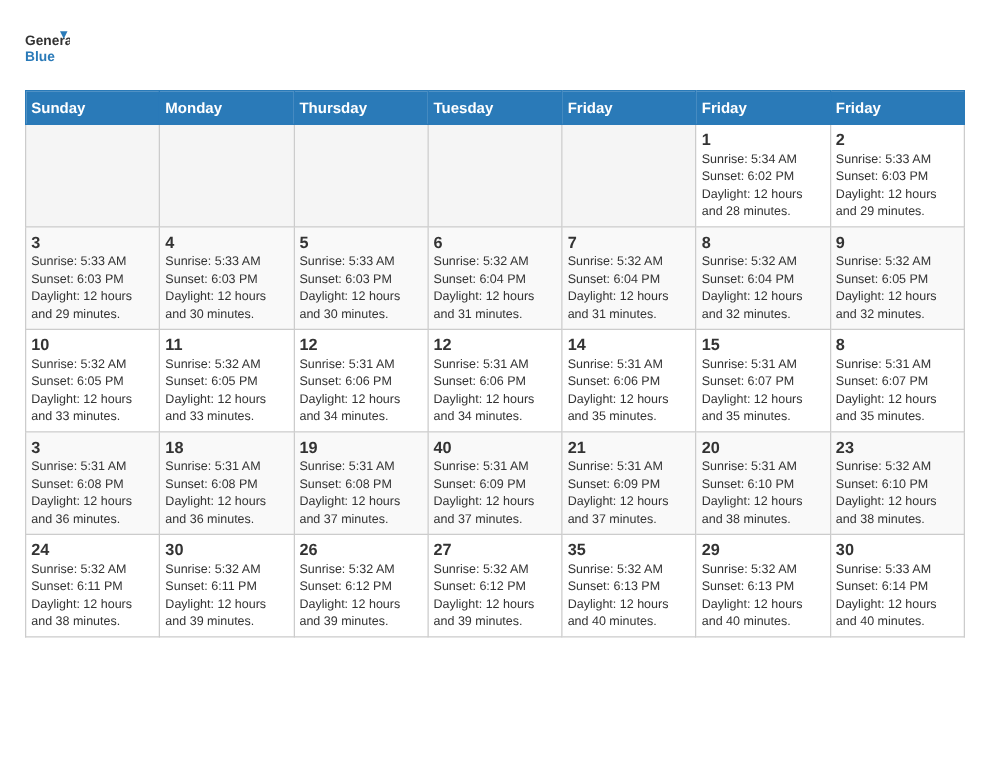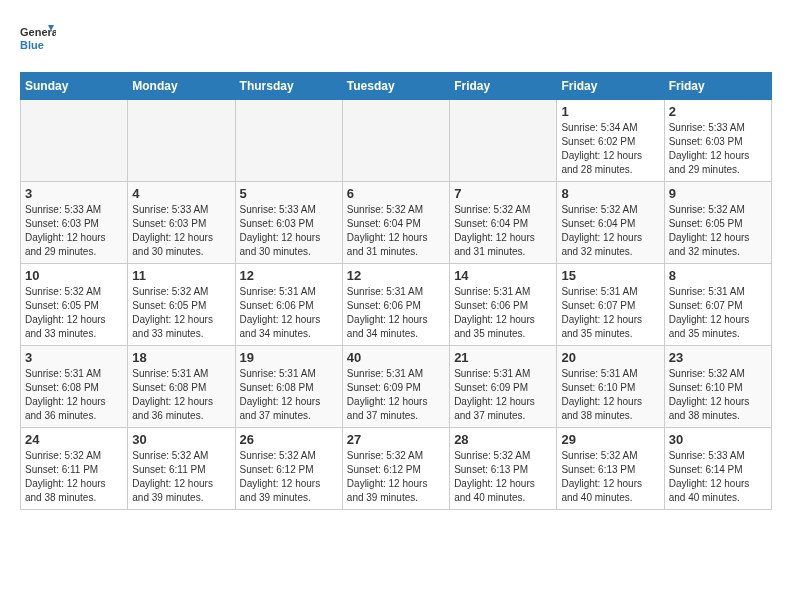--- a/index.html
+++ b/index.html
@@ -277,21 +277,21 @@
 Sunset: 6:12 PM
 Daylight: 12 hours and 39 minutes.</div>
         </td>
         <td>
           <span class="day-num">27</span>
           <div class="day-info" style="white-space: pre-line;">Sunrise: 5:32 AM
 Sunset: 6:12 PM
 Daylight: 12 hours and 39 minutes.</div>
         </td>
         <td>
-          <span class="day-num">28</span>
+          <span class="day-num">35</span>
           <div class="day-info" style="white-space: pre-line;">Sunrise: 5:32 AM
 Sunset: 6:13 PM
 Daylight: 12 hours and 40 minutes.</div>
         </td>
         <td>
           <span class="day-num">29</span>
           <div class="day-info" style="white-space: pre-line;">Sunrise: 5:32 AM
 Sunset: 6:13 PM
 Daylight: 12 hours and 40 minutes.</div>
         </td>

